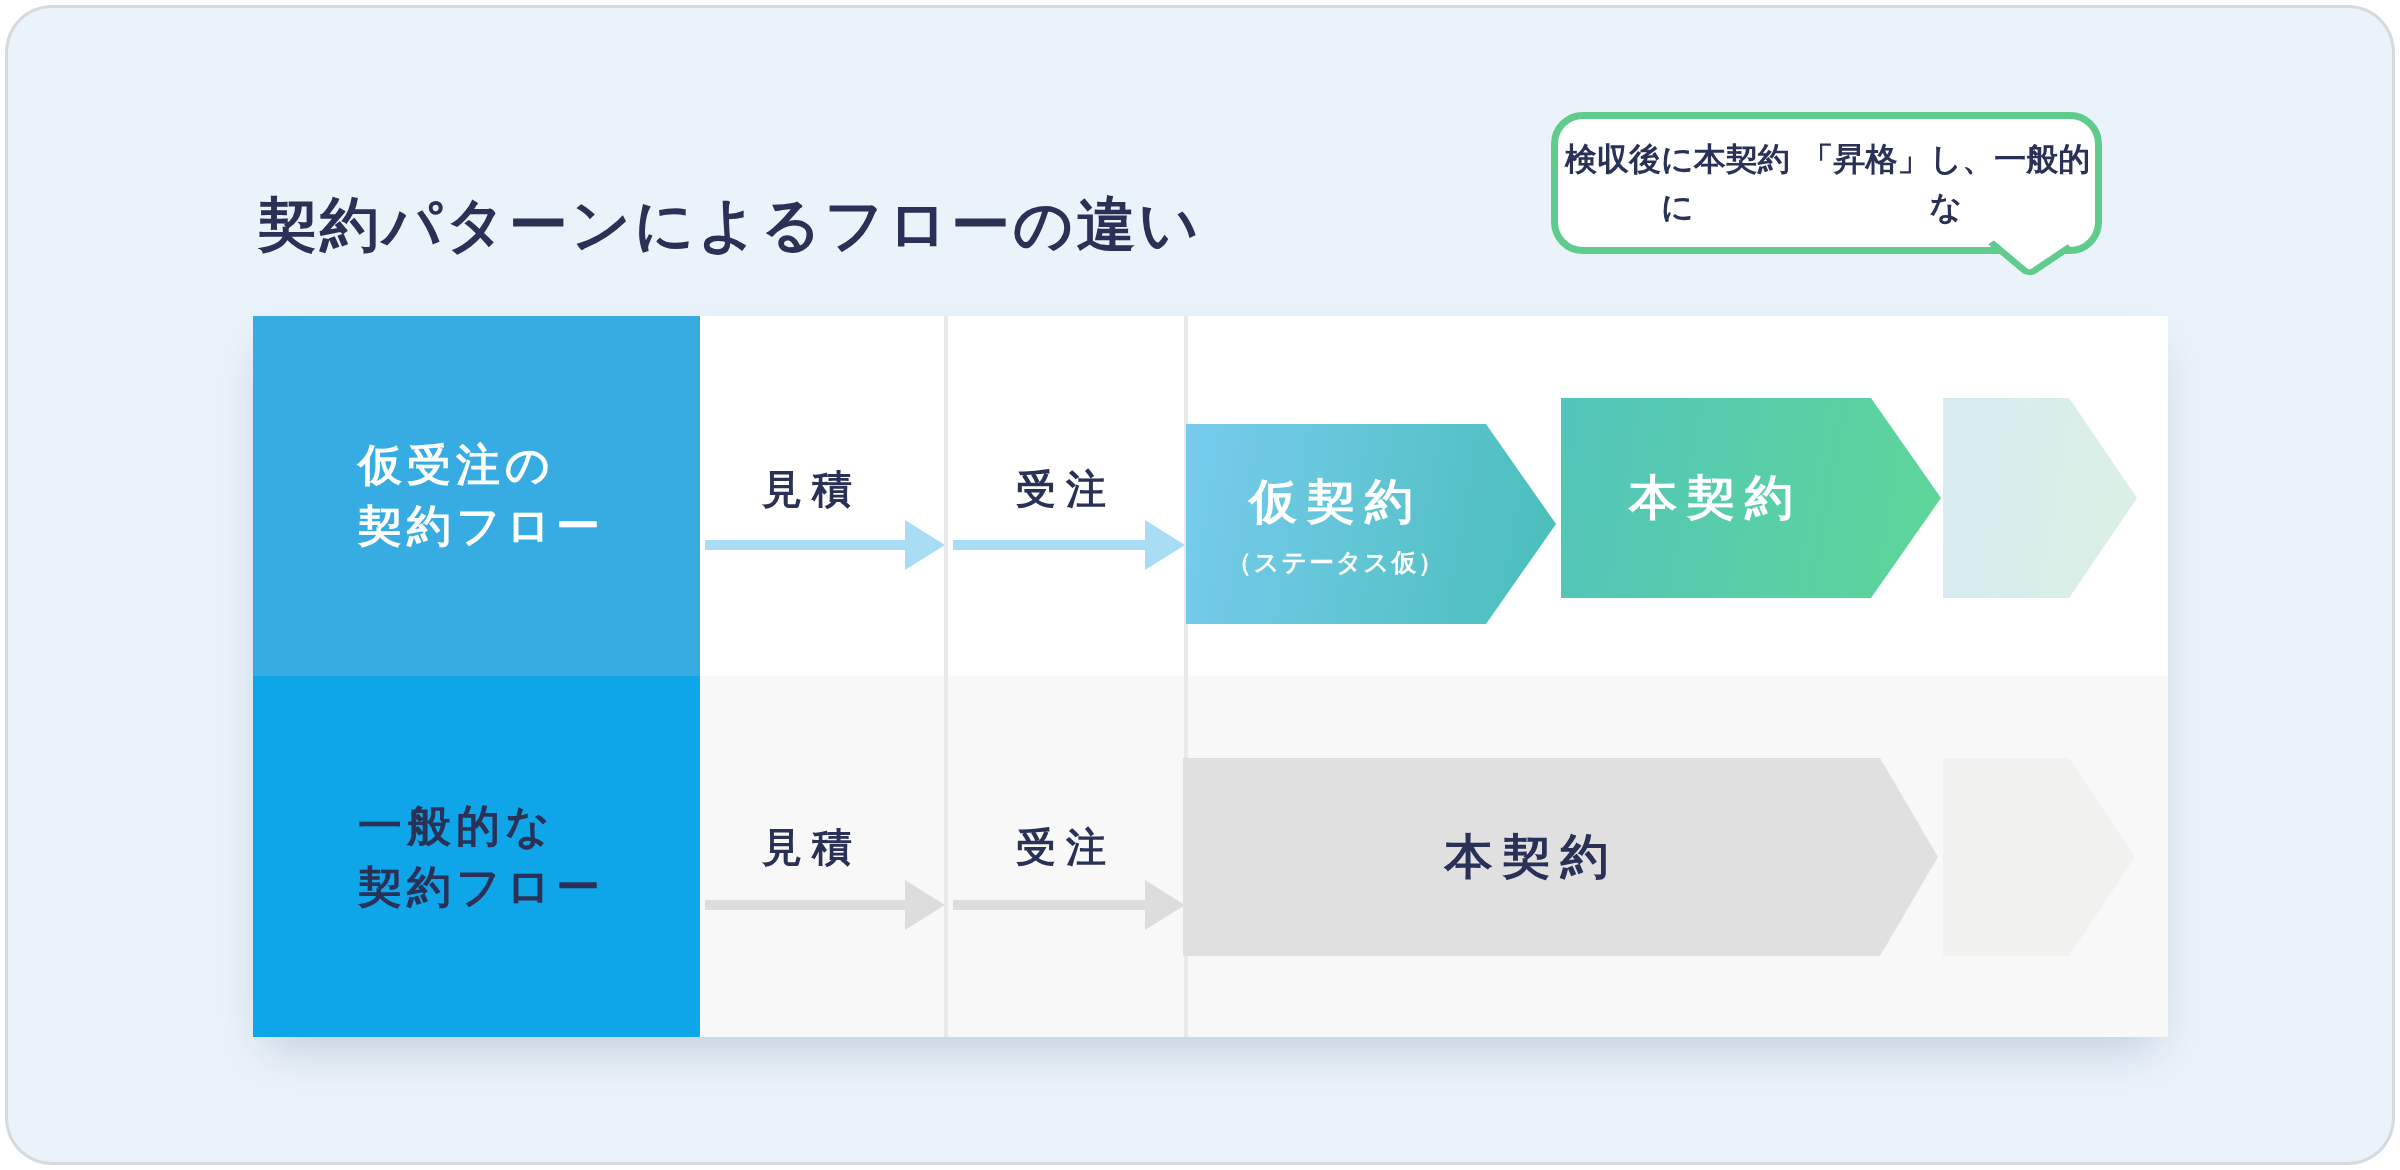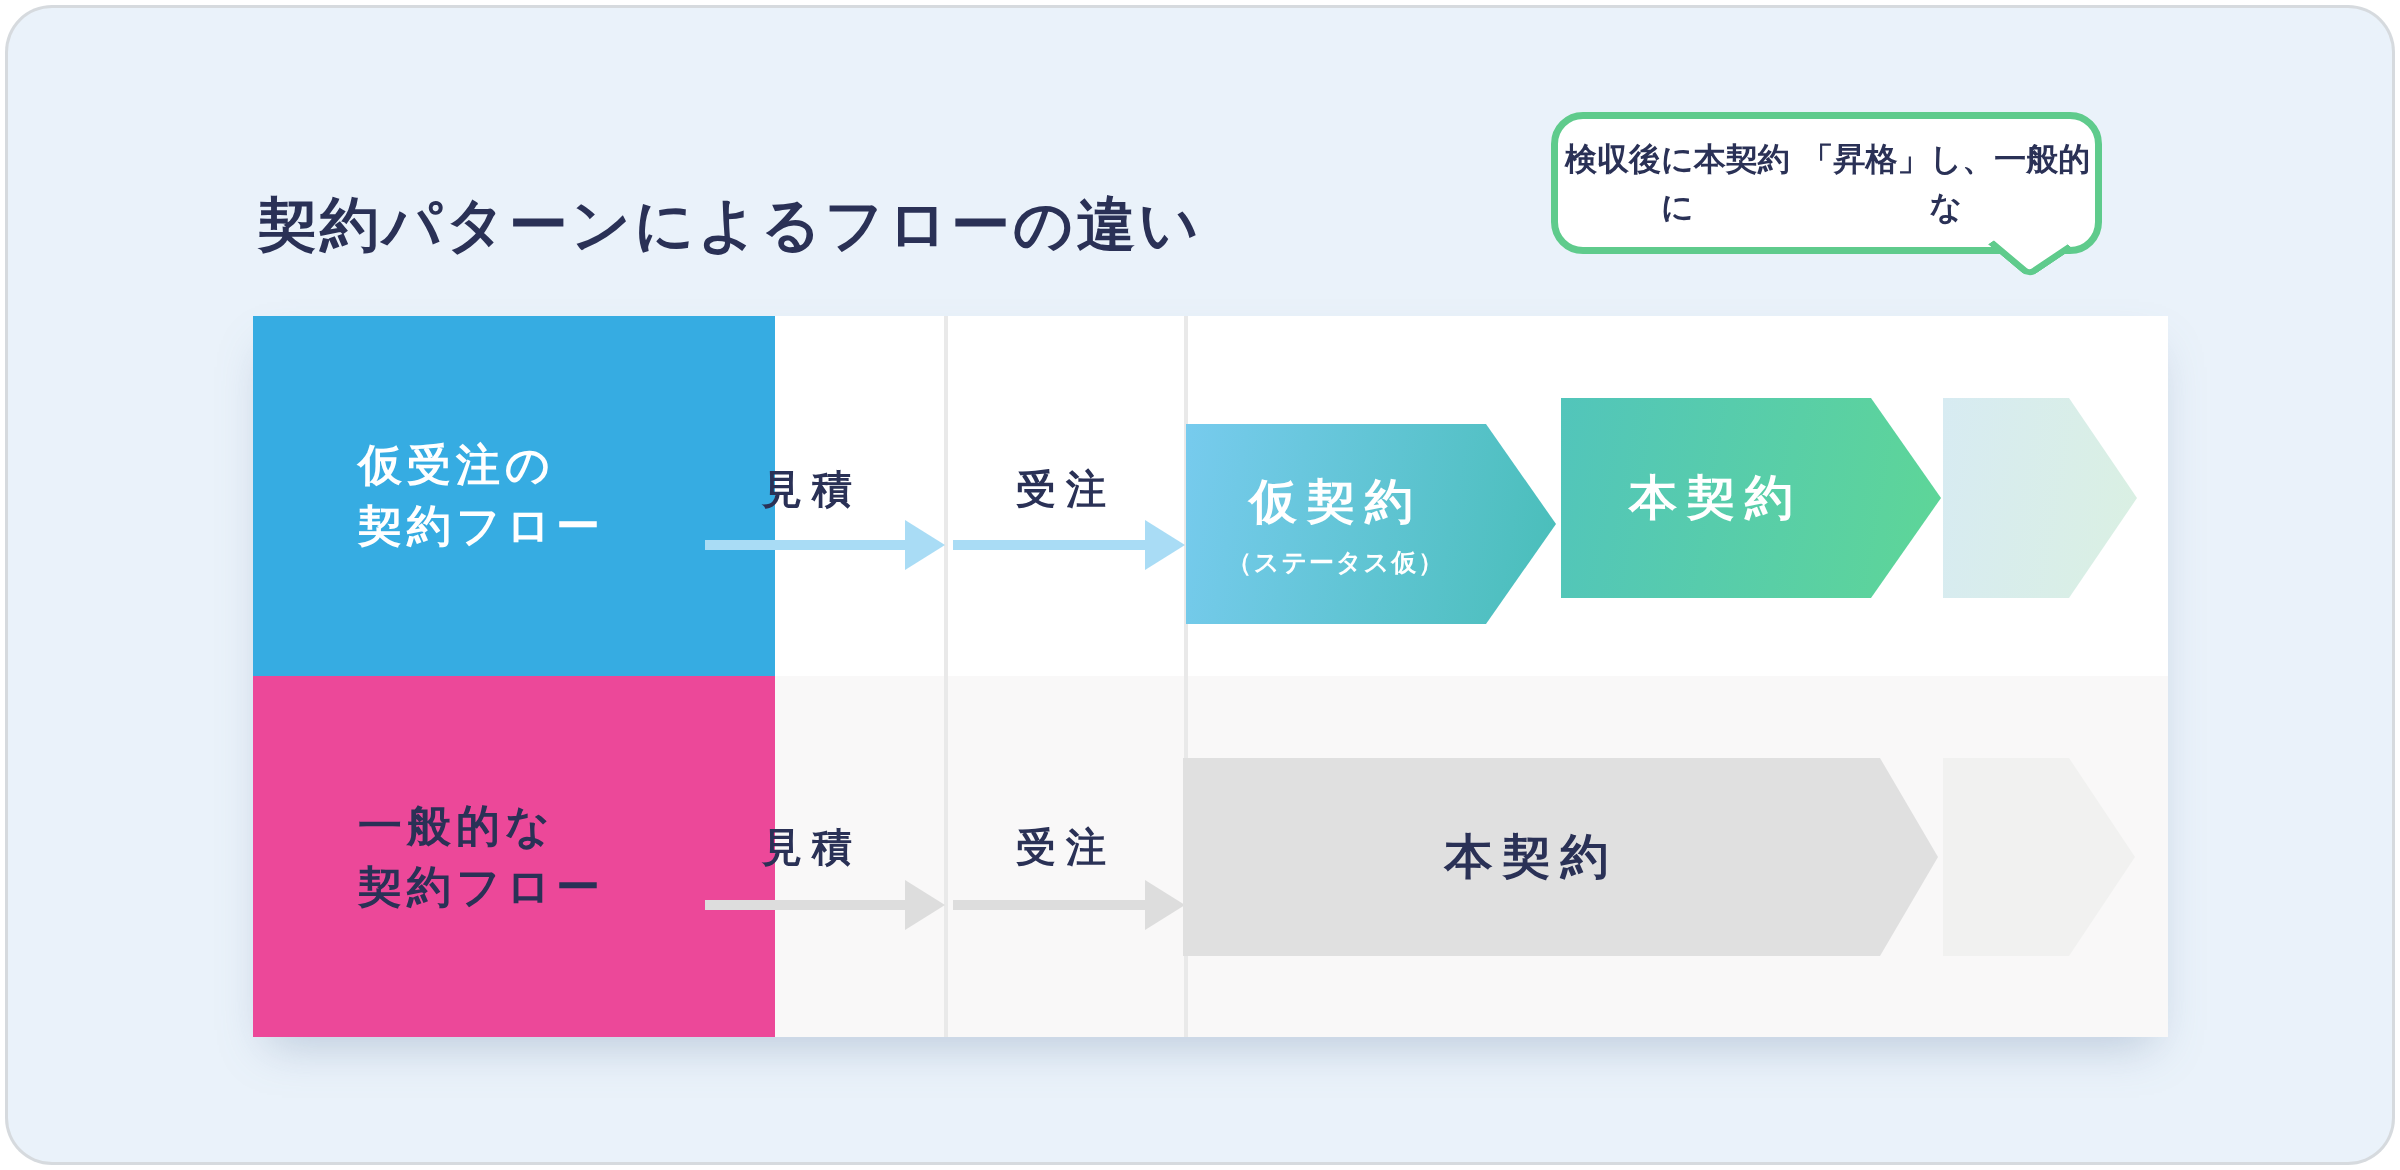--- a/index.html
+++ b/index.html
@@ -35,21 +35,21 @@
     position:absolute; left:245px; top:308px; width:1915px; height:721px;
     box-shadow:0 22px 44px -14px rgba(100,125,160,.35);
   }
   .cellbg { position:absolute; left:447px; width:1468px; }
   .cellbg.r1 { top:0; height:360px; background:#ffffff; }
   .cellbg.r2 { top:360px; height:361px; background:#F9F8F8; }
   .vdivider { position:absolute; top:0; width:4px; height:721px; background:#E9E9E9; }
   .vdivider.d1 { left:691px; }
   .vdivider.d2 { left:931px; }
   .label-box {
-    position:absolute; left:0; width:522px; box-sizing:border-box;
+    position:absolute; left:0; width:447px; box-sizing:border-box;
     display:flex; flex-direction:column; justify-content:center;
     padding-left:105px; font-size:44px; letter-spacing:5px; line-height:1.38;
   }
   .label-box.r1 { top:0; height:360px; }
   .label-box.r2 { top:360px; height:361px; }
   .step-label { position:absolute; text-align:center; font-size:40px; letter-spacing:10px; white-space:nowrap; }
   .step-label.c1 { left:447px; width:224px; }
   .step-label.c2 { left:695px; width:236px; }
   .step-label.r1 { top:146px; }
   .step-label.r2 { top:504px; }
@@ -94,21 +94,21 @@
 
   <div class="flow-table">
 
     <div class="cellbg r1"></div>
     <div class="cellbg r2"></div>
 
     <div class="label-box r1" style="background: rgb(54, 172, 226); color: rgb(255, 255, 255);">
       <div>仮受注の</div>
       <div>契約フロー</div>
     </div>
-    <div class="label-box r2" style="background: #ec4899; color: rgb(42, 49, 86);">
+    <div class="label-box r2" style="background: #0ea5e9; color: rgb(42, 49, 86);">
       <div>一般的な</div>
       <div>契約フロー</div>
     </div>
 
     <div class="vdivider d1"></div>
     <div class="vdivider d2"></div>
 
     <div class="step-label c1 r1" style="color: rgb(42, 49, 86);">見積</div>
     <div class="step-label c2 r1" style="color: rgb(42, 49, 86);">受注</div>
     <div class="arrow-shaft sh-a1 sh-r1" style="background: rgb(169, 220, 245);"></div>

